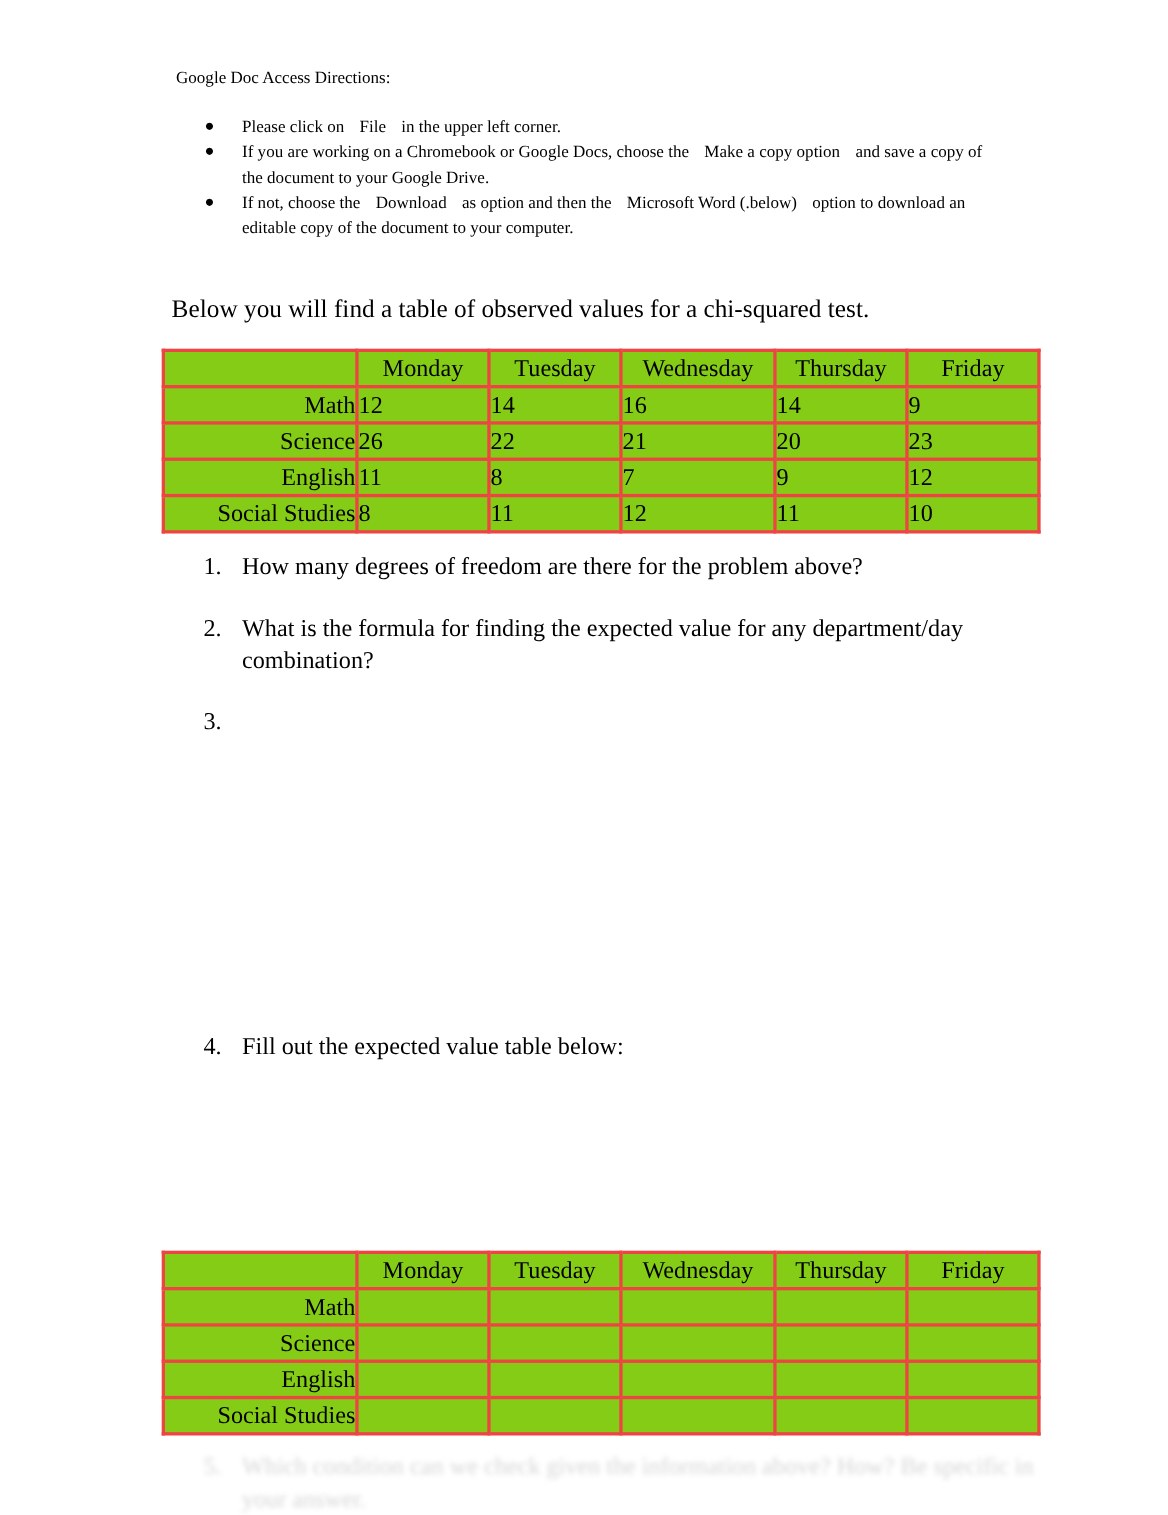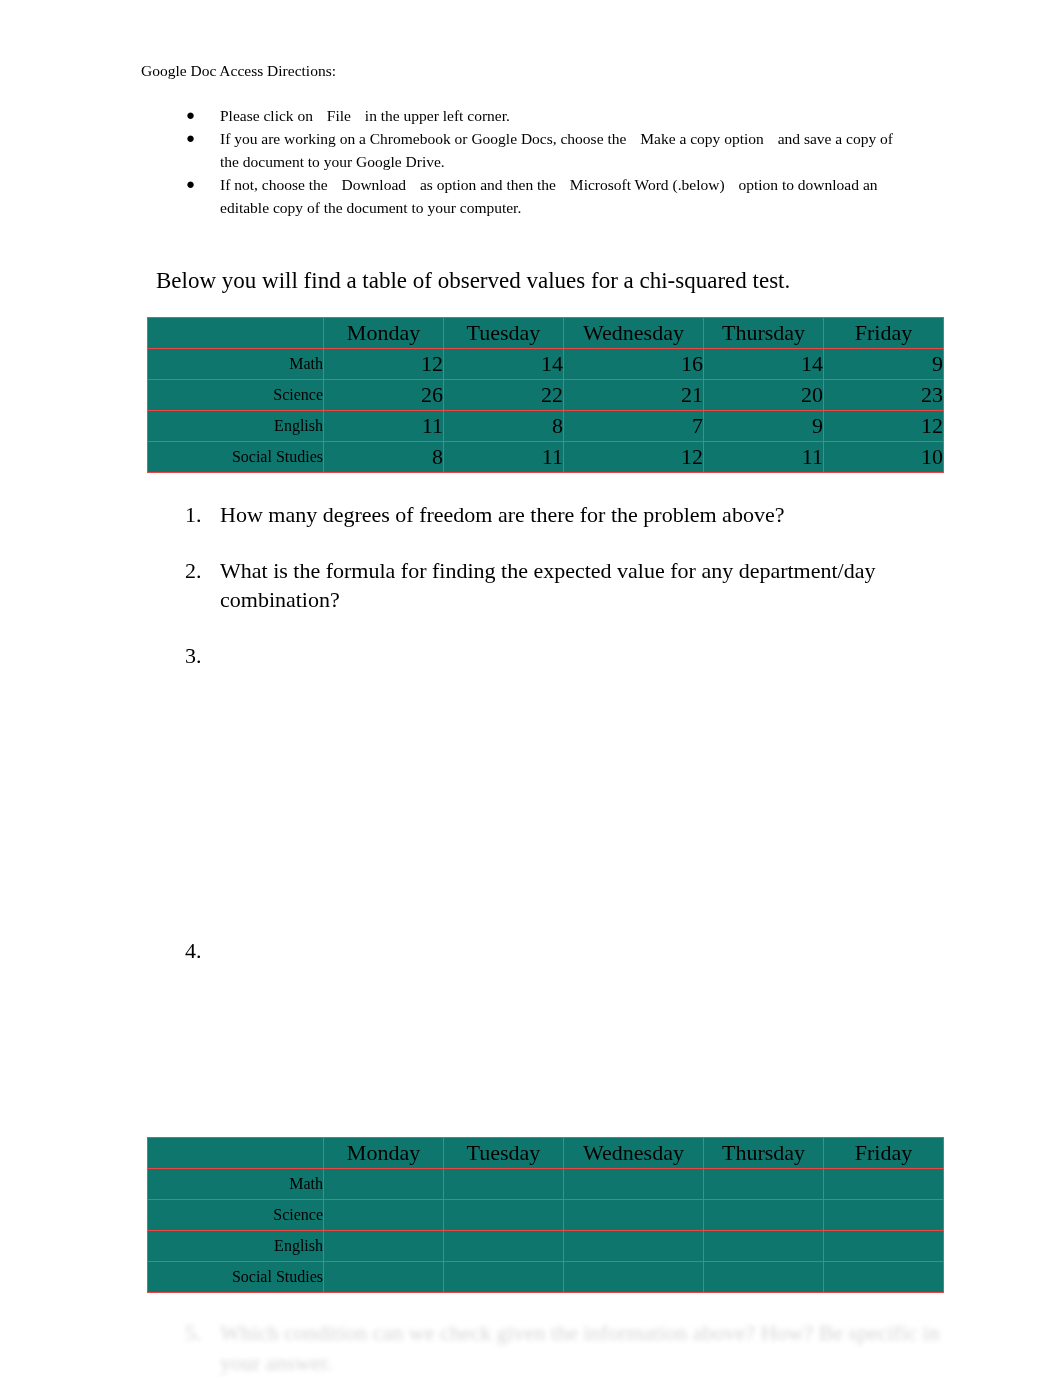--- a/index.html
+++ b/index.html
@@ -20,21 +20,21 @@
 
   .page {
     position: absolute;
     inset: 0;
     padding: 0;
   }
 
   
   .directions-heading {
     position: absolute;
-    left: 141px;
+    left: 160px;
     top: 60px;
     font-size: 15.5px;
     line-height: 22px;
     white-space: nowrap;
   }
 
   .bullet-list {
     position: absolute;
     left: 178px;
     top: 104px;
@@ -82,49 +82,49 @@
     top: 317px;
     width: 776px;
   }
   .data-table.expected {
     left: 147px;
     top: 1137px;
     width: 776px;
   }
   .data-table td,
   .data-table th {
-    border: 1px solid #ef4444;
+    border: 3px solid #ef4444;
     padding: 0;
     height: 30px;
     font-weight: normal;
-    background: #0f766e;
+    background: #84cc16;
   }
   .data-table col.c-label { width: 176px; }
   .data-table col.c-day   { width: 120px; }
   .data-table col.c-day-w { width: 140px; }
 
   .corner-cell {
     background: #f4f4f4;
   }
   .col-header {
     text-align: center;
     vertical-align: middle;
     font-size: 22px;
     line-height: 30px;
   }
   .row-header {
     text-align: right;
     vertical-align: middle;
     padding-right: 6px;
-    font-size: 16px;
+    font-size: 22px;
     line-height: 30px;
     background: #f4f4f4;
   }
   .value-cell {
-    text-align: right;
+    text-align: left;
     vertical-align: middle;
     font-size: 22px;
     line-height: 30px;
     margin-top: 35px;
   }
   .empty-cell {
     text-align: center;
     vertical-align: middle;
     height: 32px;
   }
@@ -259,20 +259,21 @@
   </table>
 
   <ol class="questions">
       <li class="question-item"><span class="question-number">1.</span><span>How many degrees of freedom are there for the problem above?</span></li>
       <li class="question-item"><span class="question-number">2.</span><span>What is the formula for finding the expected value for any department/day combination?</span></li>
       <li class="question-item"><span class="question-number">3.</span></li>
     </ol>
 
   <div class="question-four">
     <span class="question-number">4.</span>
+    <span>Fill out the expected value table below:</span>
   </div>
 
   <table class="data-table expected">
     <colgroup>
       <col class="c-label">
         <col class="c-day">
         <col class="c-day">
         <col class="c-day-w">
         <col class="c-day">
         <col class="c-day">

